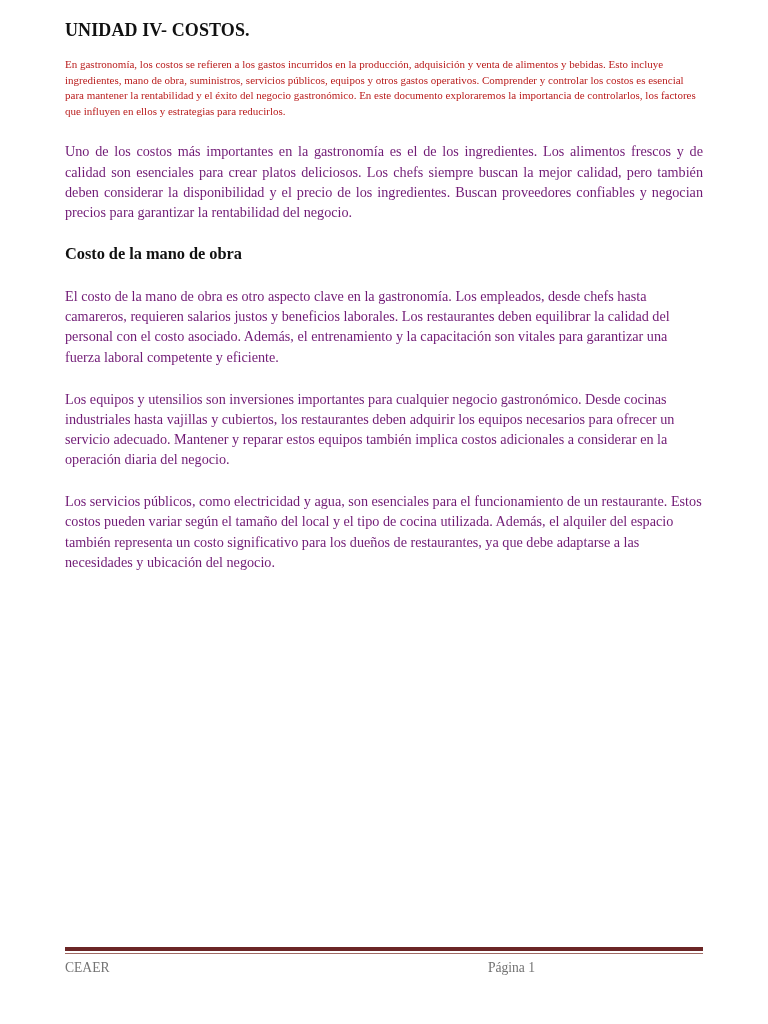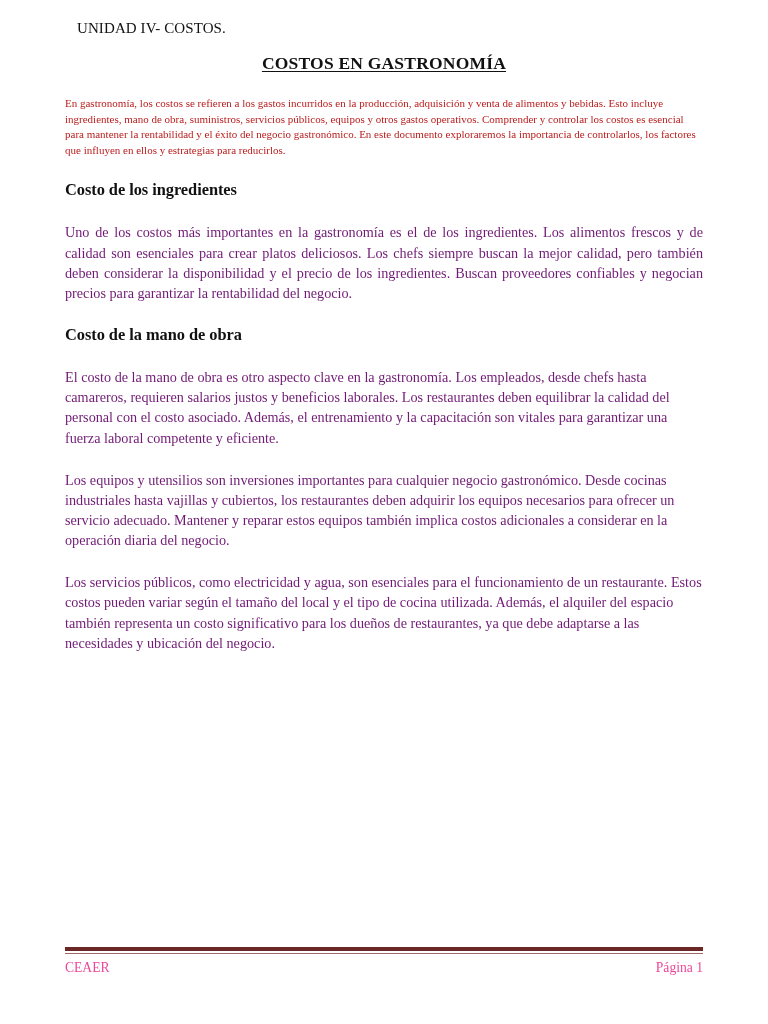--- a/index.html
+++ b/index.html
@@ -60,24 +60,24 @@
     width: 100%;
   }
 
   
   .content {
     padding-top: 20px;
   }
 
   .unit-label {
     font-family: "Liberation Serif", "DejaVu Serif", serif;
-    font-weight: normal;
-    font-size: 15px;
+    font-weight: bold;
+    font-size: 18px;
     letter-spacing: 0.1px;
-    margin: 0 0 16px 12px;
+    margin: 0 0 16px 0;
     color: #111111;
   }
 
   .doc-title {
     font-family: "Liberation Serif", "DejaVu Serif", serif;
     font-weight: bold;
     font-size: 17.5px;
     text-align: center;
     text-decoration: underline;
     text-underline-offset: 2px;
@@ -125,47 +125,45 @@
     position: absolute;
     left: 65px;
     right: 65px;
     bottom: 48px;
   }
   .footer-row {
     display: flex;
     align-items: baseline;
     padding-top: 6px;
     font-size: 13.6px;
-    color: #ec4899;
+    color: #737373;
   }
   .footer-left {
     width: 255px;
     text-align: left;
   }
   .footer-center {
     flex: 1;
-    text-align: right;
+    text-align: center;
   }
 </style>
 </head>
 <body>
 
 <div class="page">
 
 
   <div class="content">
 
     <p class="unit-label">UNIDAD IV- COSTOS.</p>
 
-    <h1 class="doc-title">COSTOS EN GASTRONOMÍA</h1>
 
     <p class="intro-para">En gastronomía, los costos se refieren a los gastos incurridos en la producción, adquisición y venta de alimentos y bebidas. Esto incluye ingredientes, mano de obra, suministros, servicios públicos, equipos y otros gastos operativos. Comprender y controlar los costos es esencial para mantener la rentabilidad y el éxito del negocio gastronómico. En este documento exploraremos la importancia de controlarlos, los factores que influyen en ellos y estrategias para reducirlos.</p>
 
     <div class="section">
-      <h2 class="section-heading">Costo de los ingredientes</h2>
       <p class="section-para justified">Uno de los costos más importantes en la gastronomía es el de los ingredientes. Los alimentos frescos y de calidad son esenciales para crear platos deliciosos. Los chefs siempre buscan la mejor calidad, pero también deben considerar la disponibilidad y el precio de los ingredientes. Buscan proveedores confiables y negocian precios para garantizar la rentabilidad del negocio.</p>
     </div>
 
     <div class="section">
       <h2 class="section-heading">Costo de la mano de obra</h2>
       <p class="section-para left">El costo de la mano de obra es otro aspecto clave en la gastronomía. Los empleados, desde chefs hasta camareros, requieren salarios justos y beneficios laborales. Los restaurantes deben equilibrar la calidad del personal con el costo asociado. Además, el entrenamiento y la capacitación son vitales para garantizar una fuerza laboral competente y eficiente.</p>
     </div>
 
     <div class="section">
       <p class="section-para left">Los equipos y utensilios son inversiones importantes para cualquier negocio gastronómico. Desde cocinas industriales hasta vajillas y cubiertos, los restaurantes deben adquirir los equipos necesarios para ofrecer un servicio adecuado. Mantener y reparar estos equipos también implica costos adicionales a considerar en la operación diaria del negocio.</p>

